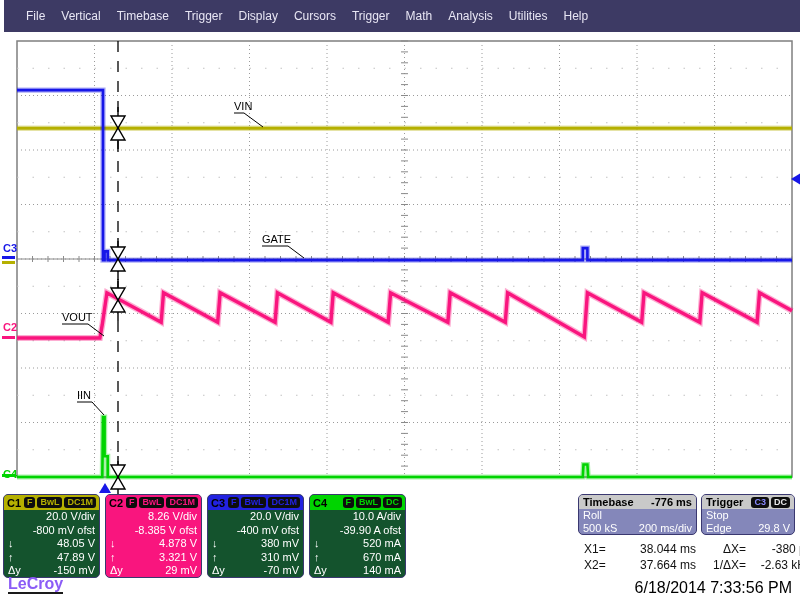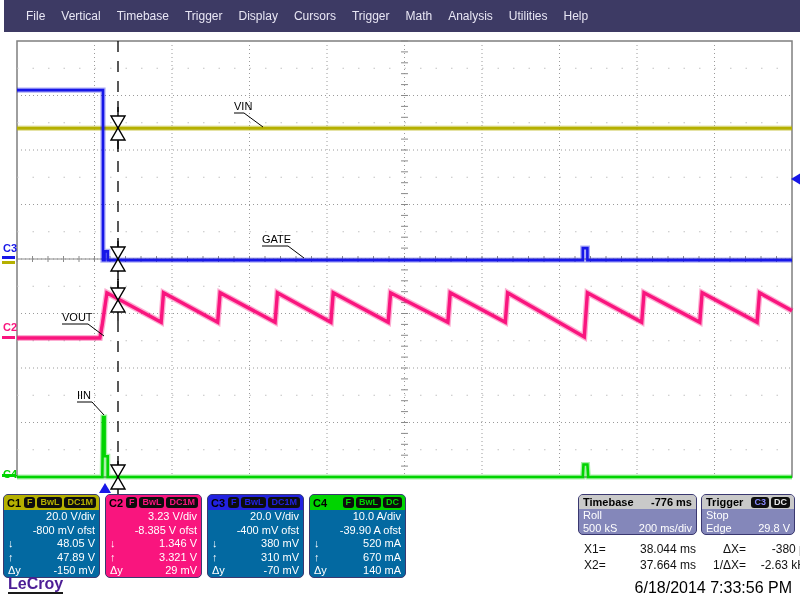--- a/index.html
+++ b/index.html
@@ -6,21 +6,21 @@
   .screen{position:relative;width:800px;height:600px;background:#ffffff;
           font-family:"Liberation Sans",sans-serif;overflow:hidden;}
   
   #menubar{position:absolute;top:0;left:4px;width:800px;height:32px;background:#3d3a64;
            display:flex;align-items:center;padding-left:14px;box-sizing:border-box;}
   .menu-item{color:#e8e6f4;font-size:12px;padding:0 8px;cursor:default;white-space:nowrap;}
   
   #scope{position:absolute;top:0;left:0;z-index:1;}
   #scope text{font-family:"Liberation Sans",sans-serif;}
   
-  .chbox{position:absolute;top:494px;width:97px;height:84px;background:#0369a1;
+  .chbox{position:absolute;top:494px;width:97px;height:84px;background:#14532d;
          border:1px solid #3a3870;border-radius:5px;box-sizing:border-box;
          overflow:hidden;z-index:2;color:#fff;font-size:11px;}
   .chbox .hdr{height:15px;display:flex;align-items:center;padding:0 3px;color:#000;font-weight:bold;}
   .hdr .chid{font-size:11px;}
   .tags{margin-left:auto;display:flex;}
   .tag{background:#0d0d0d;border-radius:3px;font-size:9px;font-weight:bold;
        padding:0 3px;margin-left:2px;height:11px;line-height:11px;}
   .chrow{display:flex;justify-content:space-between;height:13.5px;line-height:13.5px;padding:0 4px;}
   .chrow .rl{text-align:left;}
   .chrow .rv{margin-left:auto;}
@@ -35,21 +35,21 @@
   .irow .rv{margin-left:auto;}
   
   #readout{position:absolute;left:584px;top:541px;z-index:2;color:#111;font-size:12px;}
   .rrow{display:flex;height:16px;line-height:16px;}
   .rc1{width:36px;text-align:left;}
   .rc2{width:76px;text-align:right;}
   .rc3{width:50px;text-align:right;}
   .rc4{width:66px;text-align:right;}
   
   #logo{position:absolute;left:8px;top:575px;z-index:2;font-size:16px;font-weight:bold;
-        color:#4c1d95;border-bottom:2px solid #1a1a1a;line-height:17px;}
+        color:#8b5cf6;border-bottom:2px solid #1a1a1a;line-height:17px;}
   #stamp{position:absolute;right:8px;top:579px;z-index:2;font-size:16px;color:#000;}
 </style>
 </head>
 <body>
 
 <div class="screen">
   <svg id="scope" width="800" height="600" viewBox="0 0 800 600">
       <g>
         <rect x="17" y="41" width="775" height="436" fill="#ffffff" stroke="#7f7f7f" stroke-width="1.5"></rect>
         <line x1="94.5" y1="41" x2="94.5" y2="477" stroke="#9a9a9a" stroke-width="1" stroke-dasharray="1,3"></line>
@@ -297,29 +297,29 @@
         <div class="hdr" style="background: rgb(249, 21, 126);">
           <span class="chid">C2</span>
           <span class="tags">
             <span class="tag" style="color: rgb(249, 21, 126);">F</span>
             <span class="tag" style="color: rgb(249, 21, 126);">BwL</span>
             <span class="tag" style="color: rgb(249, 21, 126);">DC1M</span>
           </span>
         </div>
         <div class="chrow">
           <span class="rl"></span>
-          <span class="rv">3.23 V/div</span>
+          <span class="rv">8.26 V/div</span>
         </div>
         <div class="chrow">
           <span class="rl"></span>
           <span class="rv">-8.385 V ofst</span>
         </div>
         <div class="chrow">
           <span class="rl">↓</span>
-          <span class="rv">1.346 V</span>
+          <span class="rv">4.878 V</span>
         </div>
         <div class="chrow">
           <span class="rl">↑</span>
           <span class="rv">3.321 V</span>
         </div>
         <div class="chrow">
           <span class="rl">Δy</span>
           <span class="rv">29 mV</span>
         </div>
       </div>

